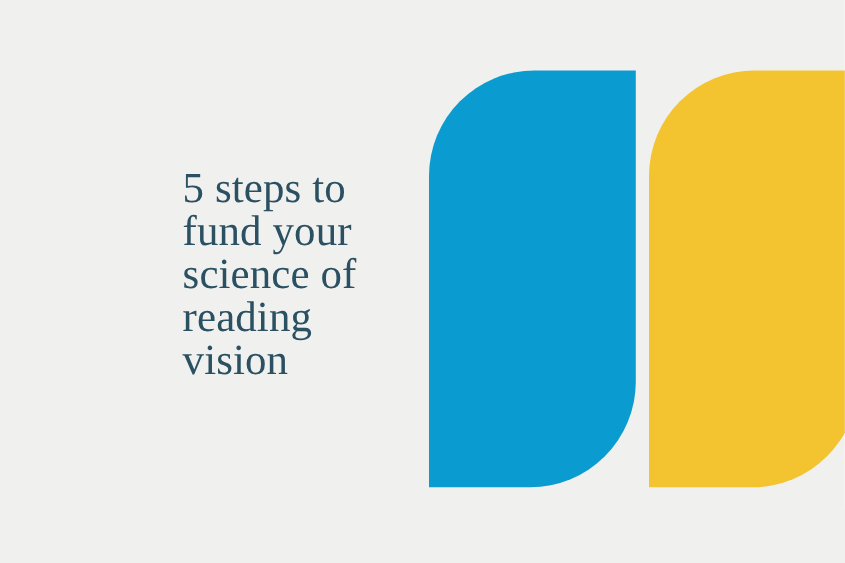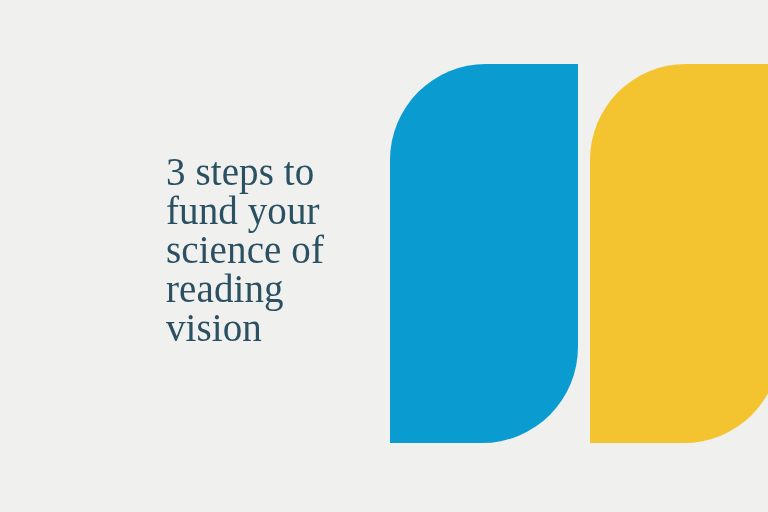--- a/index.html
+++ b/index.html
@@ -67,20 +67,20 @@
 <body>
 
 <div class="canvas">
 
   <div class="shapes">
     <div class="shape shape-blue"></div>
     <div class="shape shape-yellow"></div>
   </div>
 
   <div class="headline-wrap">
-    <h1 class="headline">3 steps to
+    <h1 class="headline">5 steps to
 fund your
 science of
 reading
 vision</h1>
   </div>
 
 </div>
 
 </body></html>

